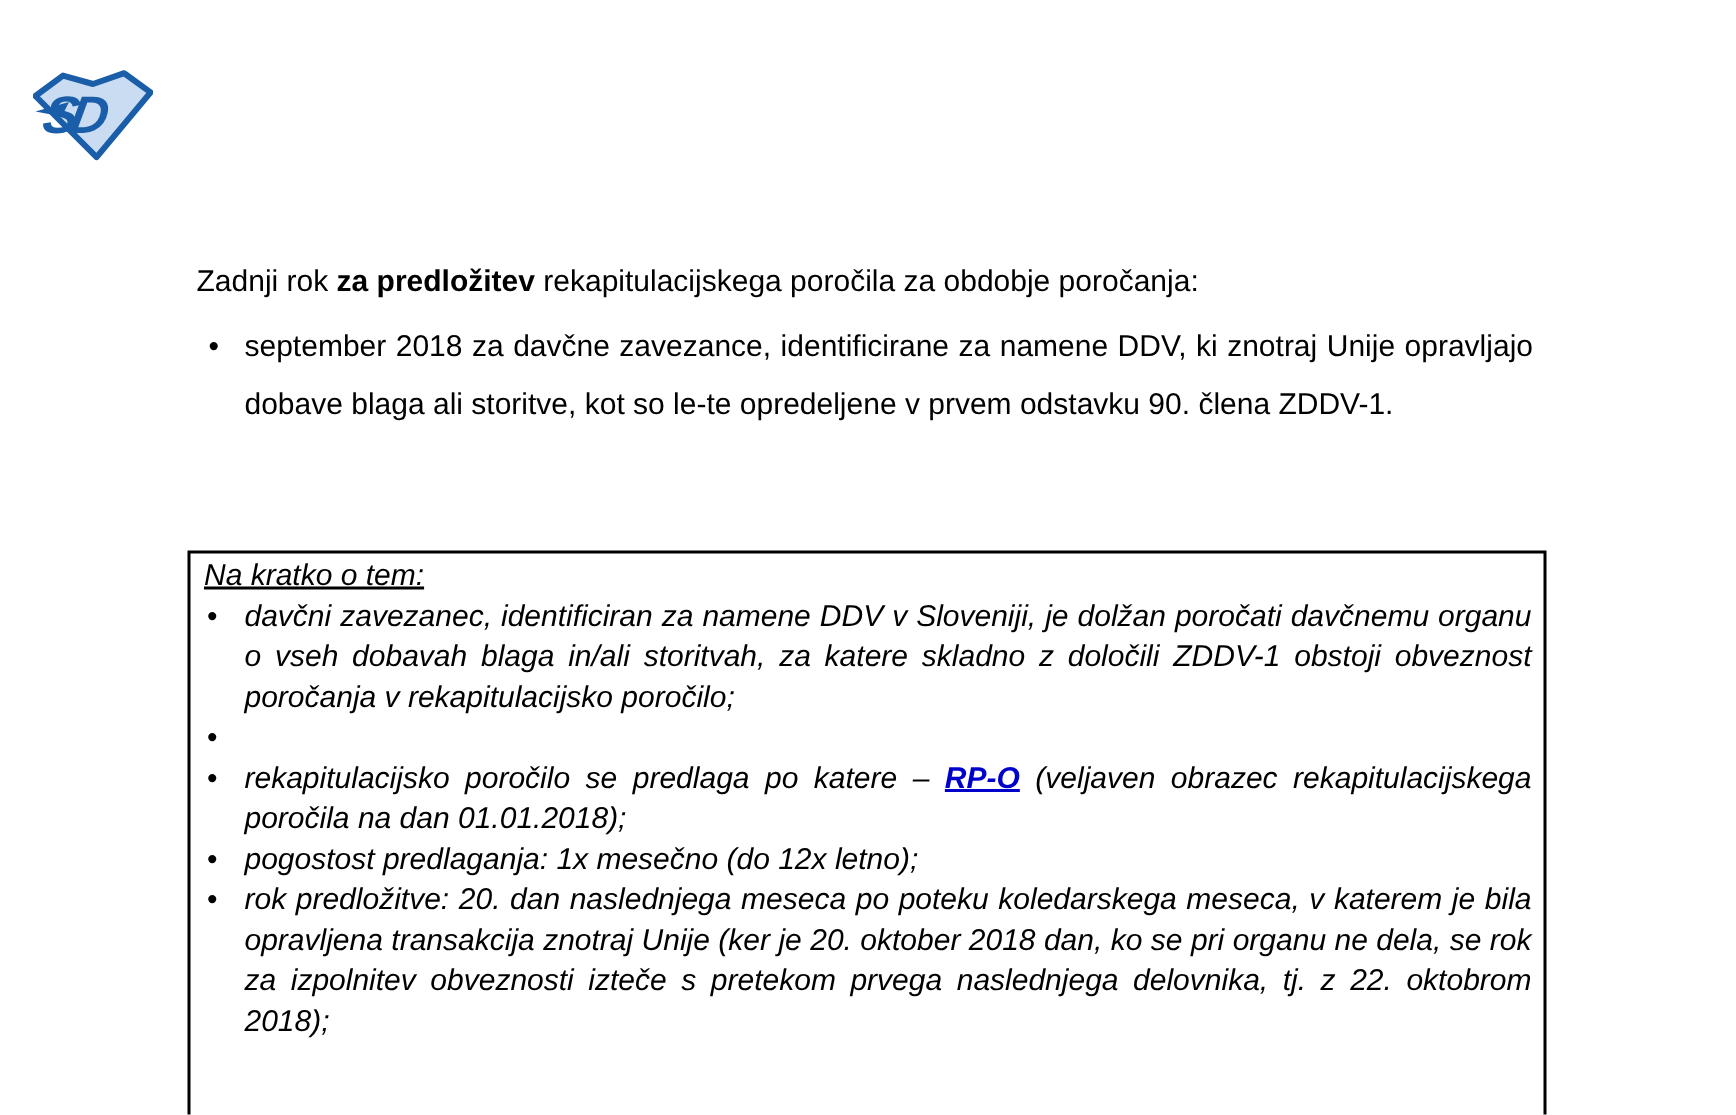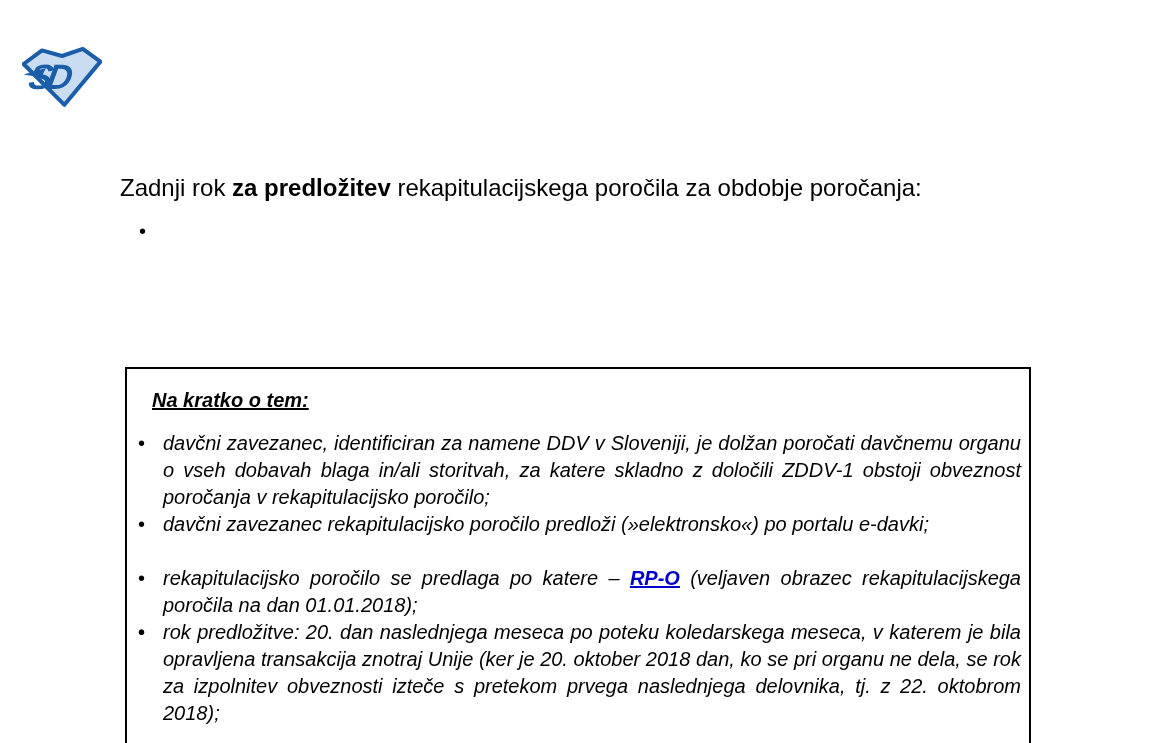--- a/index.html
+++ b/index.html
@@ -15,22 +15,22 @@
     background:var(--page-bg);
     color:var(--text-color);
     font-family:"Liberation Sans", sans-serif;
     position:relative;
     overflow:hidden;
   }
   .logo{
     position:absolute;left:22px;top:45px;width:80px;height:62px;
   }
   .doc-title{
-    position:absolute;left:120px;top:176px;width:895px;
-    font-size:24px;line-height:24px;
+    position:absolute;left:131px;top:176px;width:895px;
+    font-size:20px;line-height:24px;
   }
   .doc-title .bold{font-weight:bold;}
   .outer-bullets{
     position:absolute;left:135px;top:212px;width:887px;
   }
   .outer-bullet{
     position:relative;
     padding-left:28px;
     font-size:20px;line-height:39px;
     text-align:justify;
@@ -41,24 +41,24 @@
   }
   .info-box{
     position:absolute;left:125px;top:367px;
     width:885px;height:500px;
     border:2px solid #000;
     padding:2px 8px 0 9px;
     font-style:italic;
     font-size:20px;line-height:27px;
   }
   .box-heading{
-    font-weight:bold;
+    font-weight:normal;
     text-decoration:underline;
     line-height:27px;
-    margin:16px;
+    margin:0;
   }
   .box-bullet{
     position:relative;
     padding-left:27px;
     text-align:justify;
   }
   .box-bullet .dot{
     position:absolute;left:2px;top:0;
     line-height:27px;font-style:normal;
   }
@@ -86,44 +86,45 @@
   </svg>
 </div>
 
 <div class="doc-title">
   <span>Zadnji rok </span><span class="bold">za predložitev</span><span> rekapitulacijskega poročila za obdobje poročanja:</span>
 </div>
 
 <div class="outer-bullets">
   <div class="outer-bullet">
     <span class="dot">•</span>
+    <span>september 2018 za davčne zavezance, identificirane za namene DDV, ki znotraj Unije opravljajo dobave blaga ali storitve, kot so le-te opredeljene v prvem odstavku 90. člena ZDDV-1.</span>
   </div>
 </div>
 
 <div class="info-box">
   <p class="box-heading">Na kratko o tem:</p>
 
   <div class="box-bullet">
     <span class="dot">•</span>
     <span>davčni zavezanec, identificiran za namene DDV v Sloveniji, je dolžan poročati davčnemu organu o vseh dobavah blaga in/ali storitvah, za katere skladno z določili ZDDV-1 obstoji obveznost poročanja v rekapitulacijsko poročilo;</span>
   </div>
 
   <div class="box-bullet">
     <span class="dot">•</span>
-    <span>davčni zavezanec rekapitulacijsko poročilo predloži (»elektronsko«) po portalu e-davki;</span>
   </div>
 
   <div class="box-spacer"></div>
 
   <div class="box-bullet">
     <span class="dot">•</span>
     <span>rekapitulacijsko poročilo se predlaga po katere – </span><a class="doc-link">RP-O</a><span> (veljaven obrazec rekapitulacijskega poročila na dan 01.01.2018);</span>
   </div>
 
   <div class="box-bullet">
     <span class="dot">•</span>
+    <span>pogostost predlaganja: 1x mesečno (do 12x letno);</span>
   </div>
 
   <div class="box-bullet">
     <span class="dot">•</span>
     <span>rok predložitve: 20. dan naslednjega meseca po poteku koledarskega meseca, v katerem je bila opravljena transakcija znotraj Unije (ker je 20. oktober 2018 dan, ko se pri organu ne dela, se rok za izpolnitev obveznosti izteče s pretekom prvega naslednjega delovnika, tj. z 22. oktobrom 2018);</span>
   </div>
 </div>
 
 </body></html>

